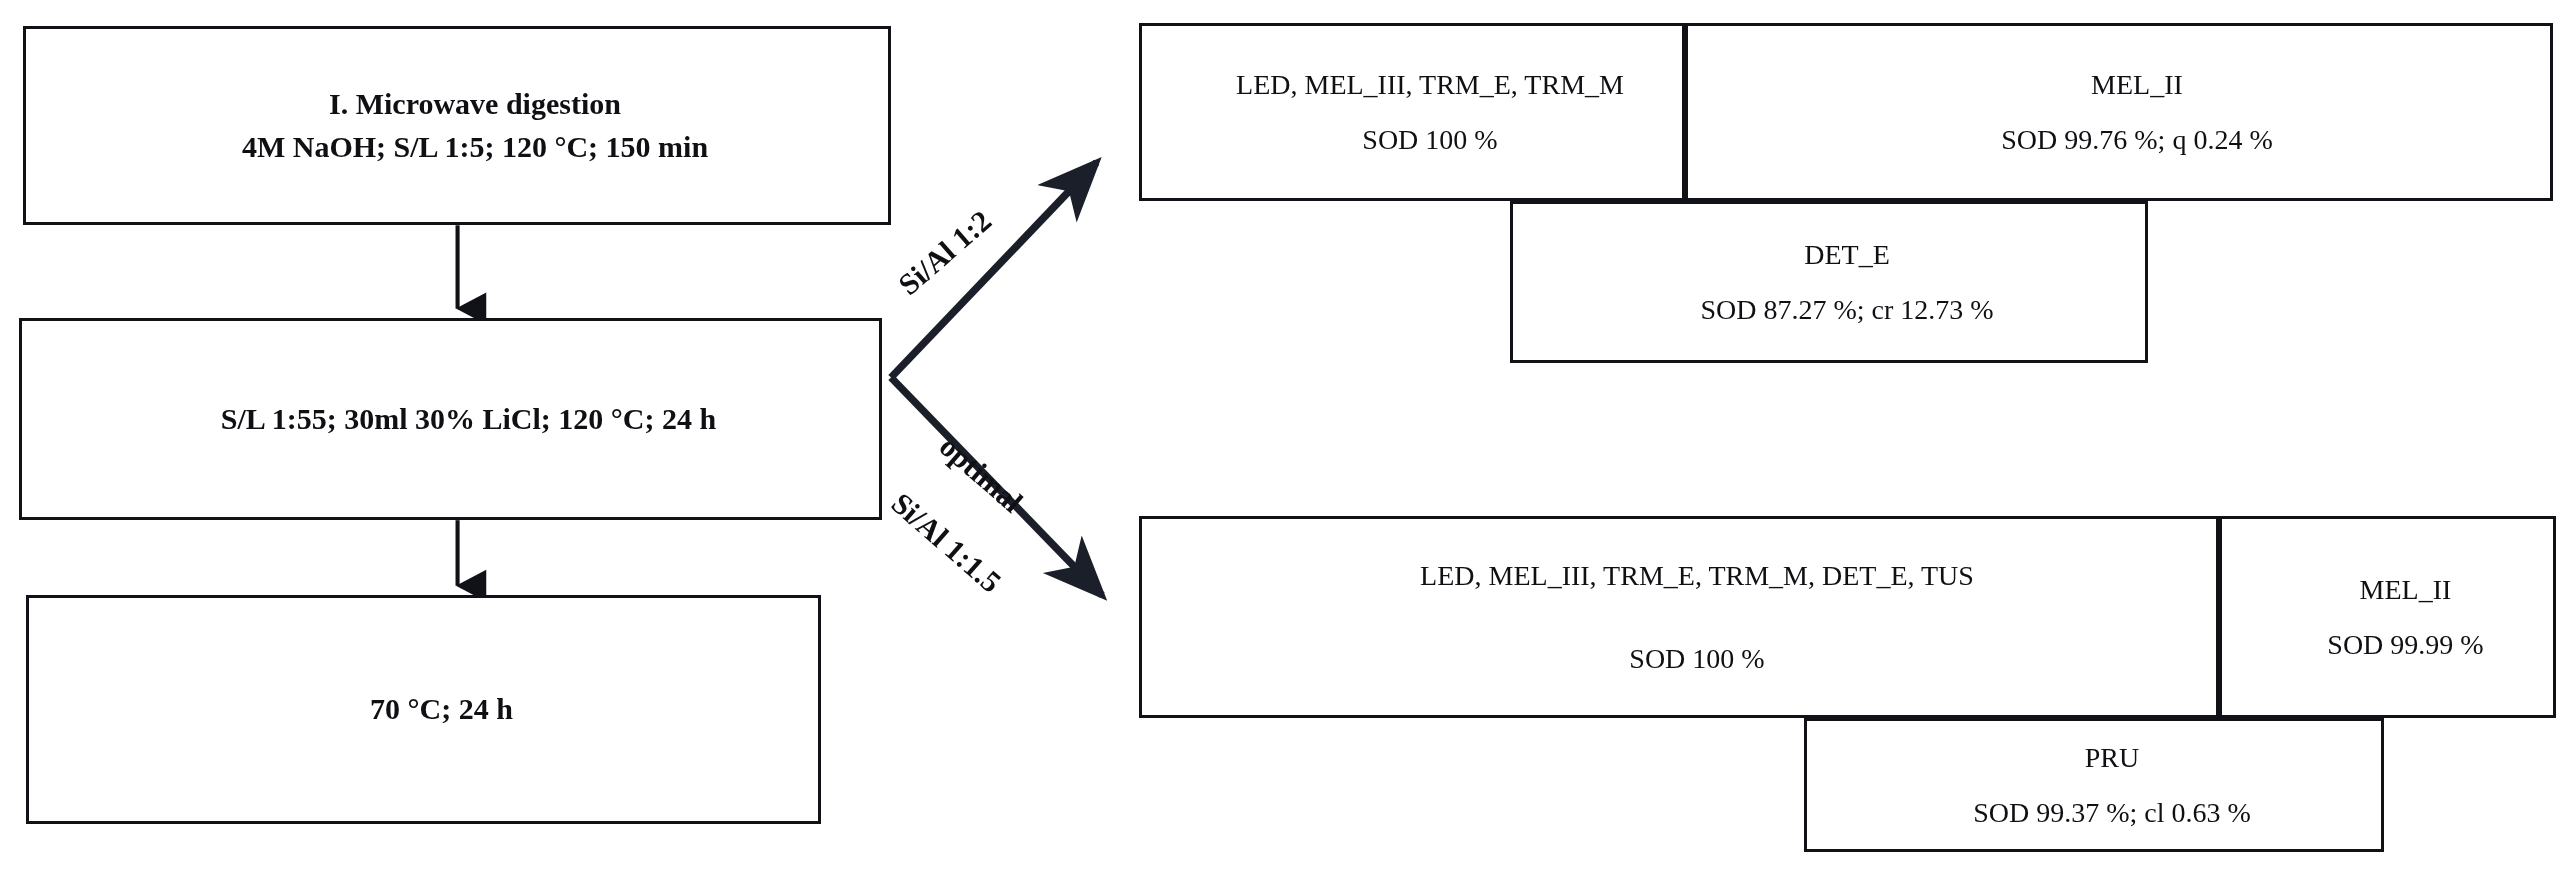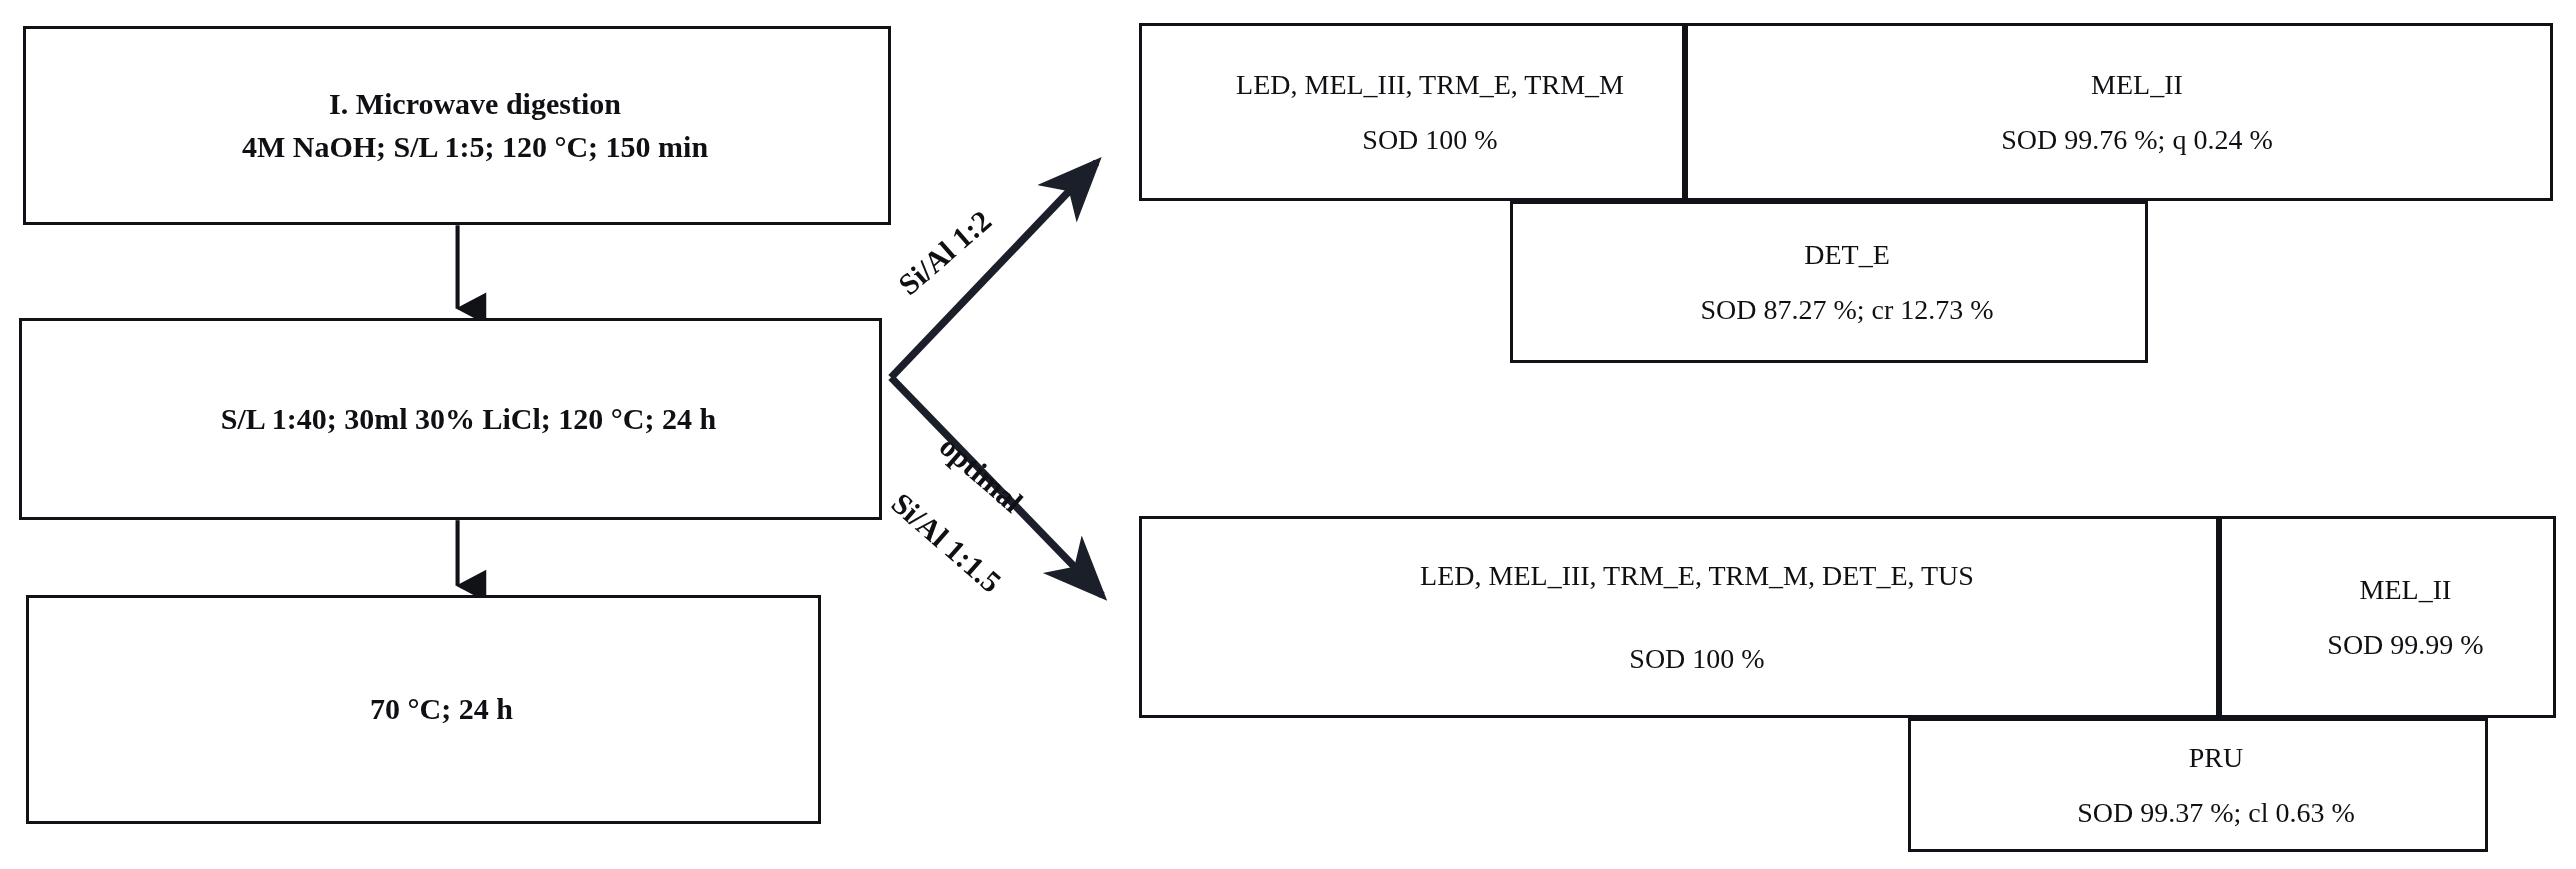--- a/index.html
+++ b/index.html
@@ -65,21 +65,21 @@
 
   
   #cell-top-left   { left: 1139px; top: 23px;  width: 546px;  height: 178px; }
   #cell-top-right  { left: 1685px; top: 23px;  width: 868px; height: 178px; }
   #cell-top-bottom { left: 1510px; top: 201px; width: 638px;  height: 162px; }
 
   
   #cell-bot-left   { left: 1139px; top: 516px;  width: 1080px; height: 202px; gap: 28px; }
   #cell-bot-right  { left: 2219px; top: 516px;  width: 337px;  height: 202px; }
   #cell-bot-det    { left: 1278px; top: 718px; width: 572px;  height: 134px; }
-  #cell-bot-pru    { left: 1908px; top: 718px; width: 580px;  height: 134px; }
+  #cell-bot-pru    { left: 1804px; top: 718px; width: 580px;  height: 134px; }
 
   
   #connectors {
     position: absolute;
     left: 0; top: 0;
     width: 2576px;
     height: 869px;
     pointer-events: none;
   }
 
@@ -117,21 +117,21 @@
     <line x1="1305" y1="553" x2="1606" y2="238" stroke="#1b1f2a" stroke-width="11" marker-end="url(#arrow-diag)"></line>
     <line x1="1305" y1="553" x2="1614" y2="872" stroke="#1b1f2a" stroke-width="11" marker-end="url(#arrow-diag)"></line>
   </svg>
 
   <div class="box proc" id="box-step-1">
     <span class="line ttl">I. Microwave digestion</span>
     <span class="line sub">4M NaOH; S/L 1:5; 120 °C; 150 min</span>
   </div>
 
   <div class="box proc" id="box-step-2">
-    <span class="line sub">S/L 1:40; 30ml 30% LiCl; 120 °C; 24 h</span>
+    <span class="line sub">S/L 1:55; 30ml 30% LiCl; 120 °C; 24 h</span>
   </div>
 
   <div class="box proc" id="box-step-3">
     <span class="line sub">70 °C; 24 h</span>
   </div>
 
   <span class="branch-label" id="label-si-al-1-2">Si/Al 1:2</span>
   <span class="branch-label" id="label-optimal">optimal</span>
   <span class="branch-label" id="label-si-al-1-15">Si/Al 1:1.5</span>
 

